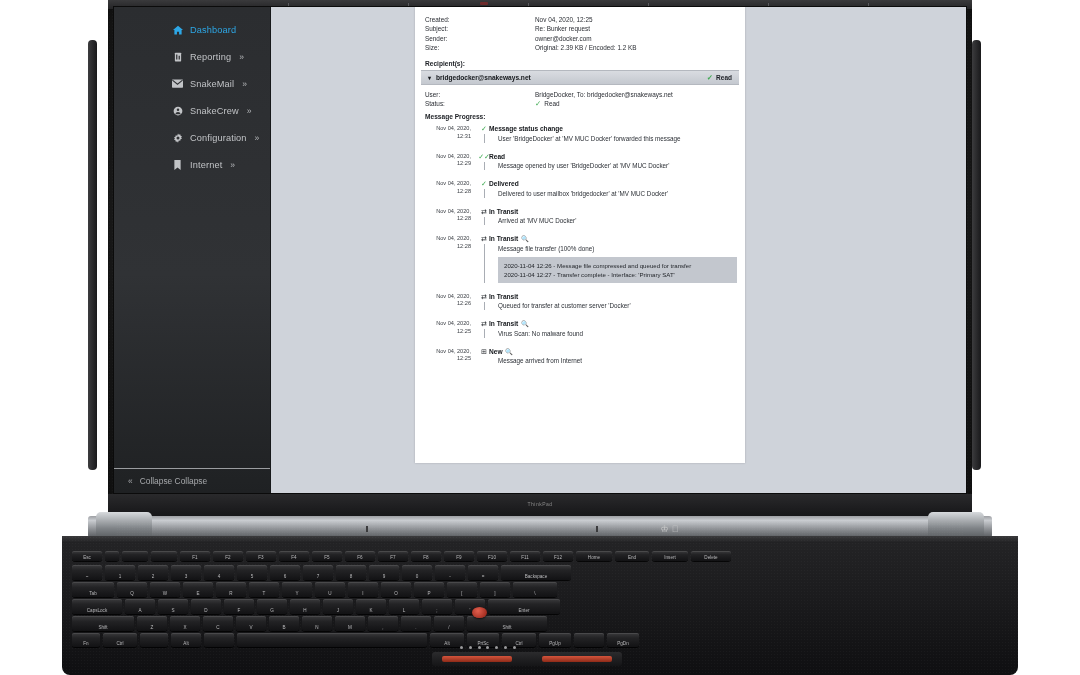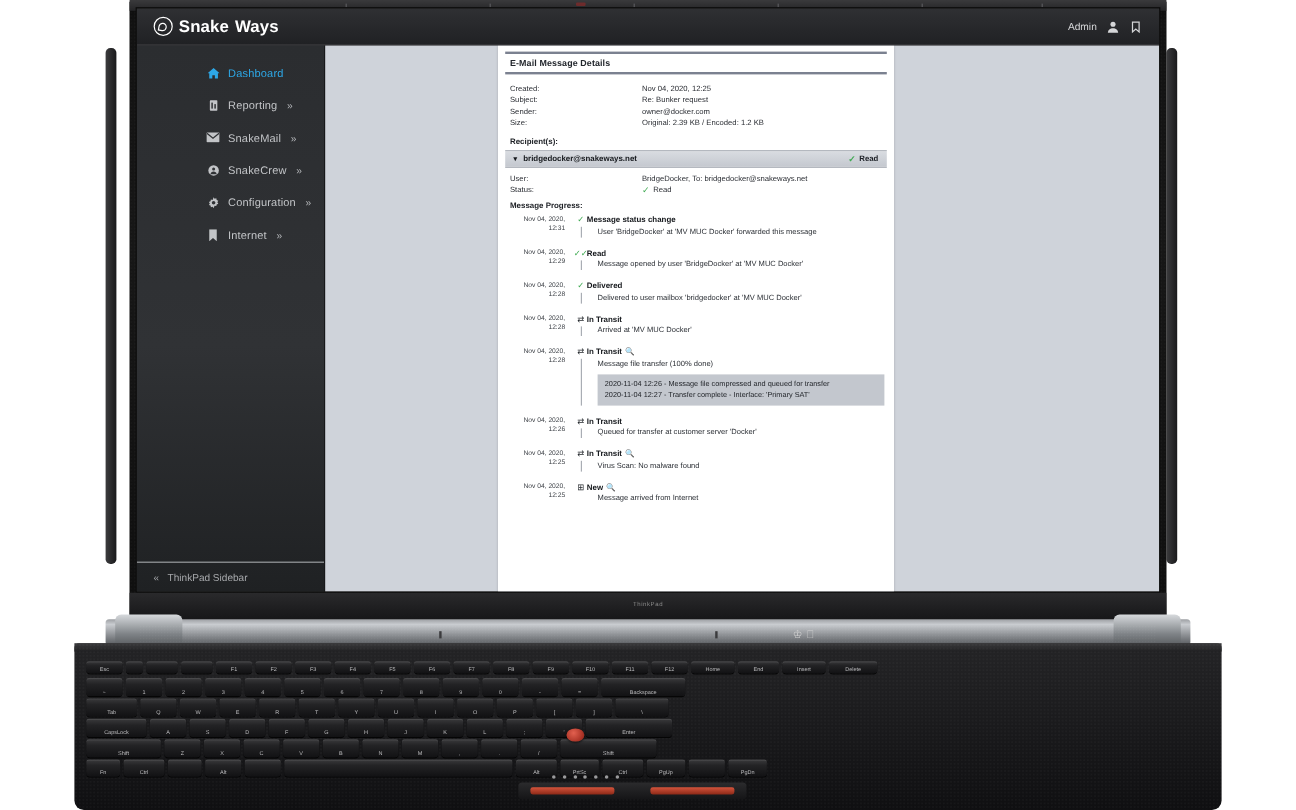--- a/index.html
+++ b/index.html
@@ -172,37 +172,20 @@
       <i style="left:540px"></i>
         <i style="left:660px"></i>
         <i style="left:760px"></i>
       <div class="webcam-dot"></div>
     </div>
   </div>
 
   <div class="screen">
     <div class="app">
 
-      <div class="topbar">
-        <div class="brand">
-          <span class="logo"></span>
-          <span>Snake</span>
-            <b>Ways</b>
-        </div>
-        <div class="topright">
-          <span>Admin</span>
-          <svg class="ico" viewBox="0 0 16 16" fill="#d5d6d8">
-            <circle cx="8" cy="4.6" r="3.1"></circle>
-              <path d="M1.8 15c0-3.6 2.8-5.6 6.2-5.6S14.2 11.4 14.2 15z"></path>
-          </svg>
-          <svg class="ico" viewBox="0 0 16 16" fill="none" stroke="#d5d6d8" stroke-width="1.5">
-            <path d="M4 2h8v12l-4-3.4L4 14z"></path>
-          </svg>
-        </div>
-      </div>
 
       <div class="body-wrap">
 
         <div class="sidebar">
           <div class="menu">
 
             <div class="mi active">
               <span class="mico">
                 <svg width="10" height="10" viewBox="0 0 16 16" fill="#2da7e6">
                     <path d="M8 1 0 8h2.2v7h4.1v-4.2h3.4V15h4.1V8H16z"></path>
@@ -265,28 +248,27 @@
                     <path d="M1 0h10v16L6 11.8 1 16z"></path>
                   </svg>
               </span>
               <span>Internet</span>
               <span class="chev">»</span>
             </div>
 
           </div>
           <div class="sb-foot">
             <span>«</span>
-            <span>ThinkPad Sidebar</span>
+            <span>Collapse Collapse</span>
           </div>
         </div>
 
         <div class="content">
           <div class="card">
 
-            <div class="card-head">E-Mail Message Details</div>
 
             <div class="meta">
               <div class="mrow">
                 <span class="k">Created:</span>
                 <span>Nov 04, 2020, 12:25</span>
               </div>
               <div class="mrow">
                 <span class="k">Subject:</span>
                 <span>Re: Bunker request</span>
               </div>

